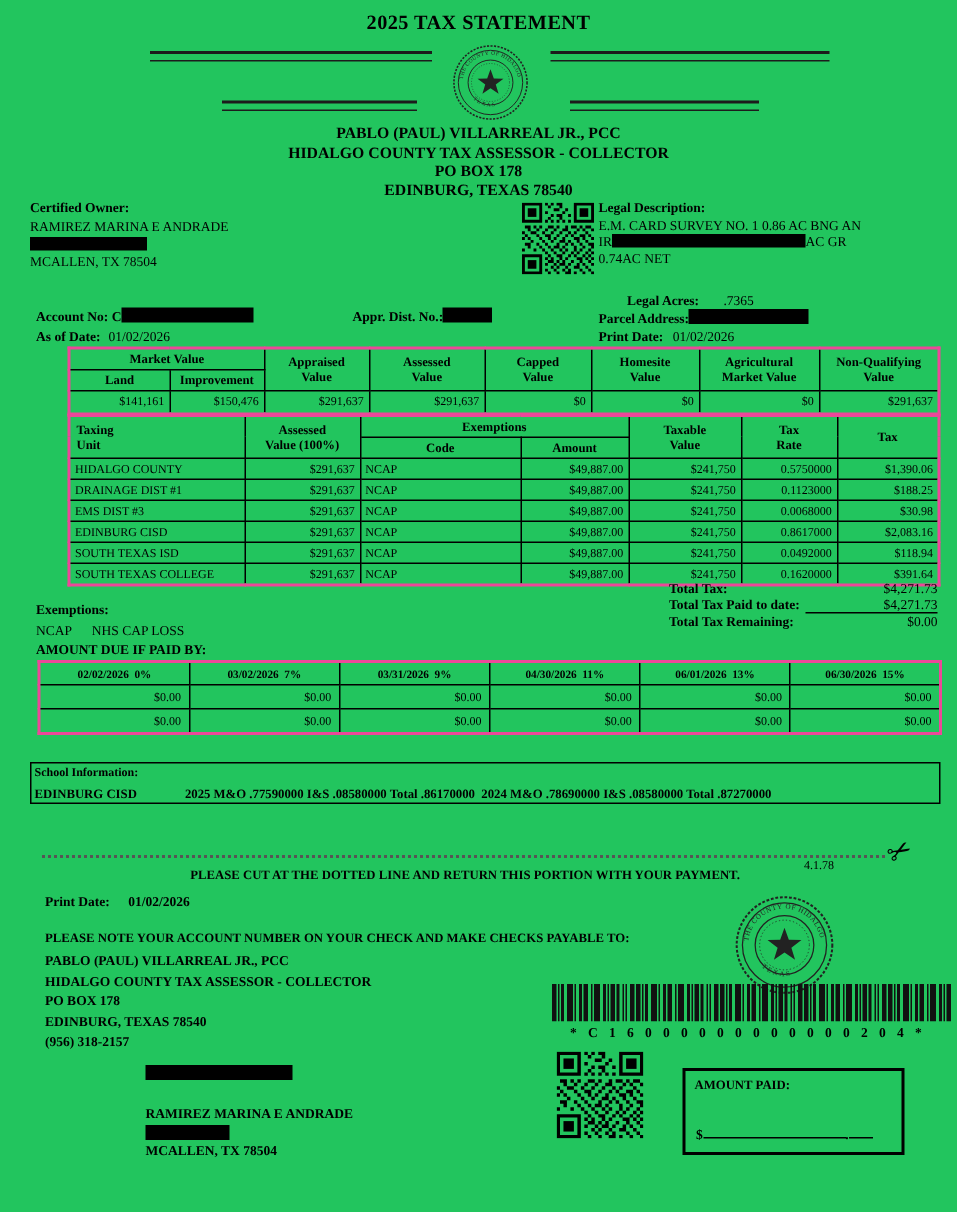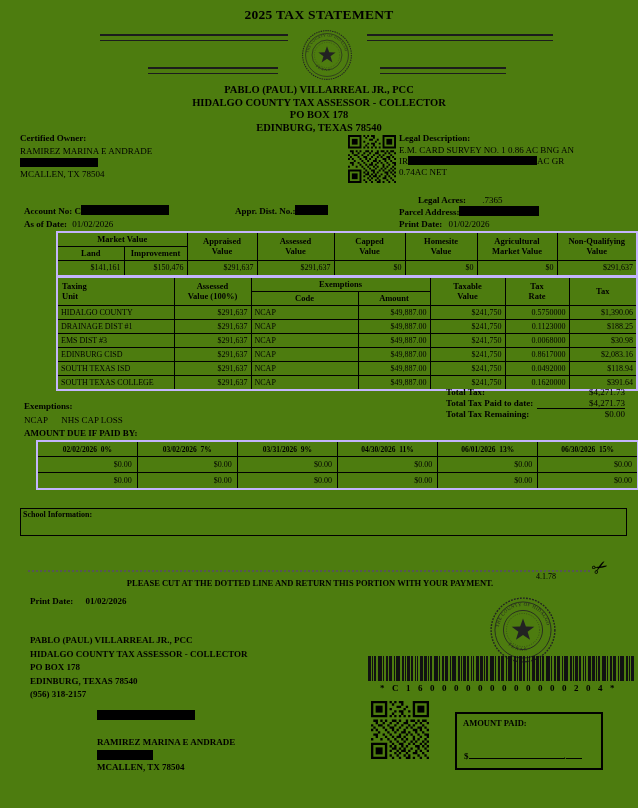--- a/index.html
+++ b/index.html
@@ -1,28 +1,28 @@
 <!DOCTYPE html>
 <html><head>
 <meta charset="utf-8">
 <style>
   html,body{margin:0;padding:0;background:#888;}
-  .page{position:relative;width:638px;height:808px;background:#4d7c0f;overflow:hidden;
+  .page{position:relative;width:638px;height:808px;background:#22c55e;overflow:hidden;
         font-family:"Liberation Serif","DejaVu Serif",serif;color:#000;}
   .abs{position:absolute;}
   .b{font-weight:bold;}
   .u{}
   .c{text-align:center;}
   .pre{white-space:pre;}
   .pl{white-space:pre-line;}
   .dline{height:4px;border-top:2px solid #1c1c1c;border-bottom:1px solid #1c1c1c;}
   .redact-in{display:inline-block;background:#000;height:9px;vertical-align:-1px;}
   .redact{position:absolute;background:#000;}
   table{border-collapse:collapse;table-layout:fixed;}
-  .doc-table{border:2px solid #c4b5fd;margin-left:11px;}
+  .doc-table{border:2px solid #ec4899;}
   .doc-table th,.doc-table td{border:1px solid #000;overflow:hidden;}
   .doc-table th{font-size:8.5px;font-weight:bold;text-align:center;vertical-align:middle;padding:1px 2px;}
   .doc-table td{font-size:8px;padding:0 3px;vertical-align:middle;}
   .vt td{height:14px;text-align:right;}
   .tt td{height:13px;text-align:right;}
   .tt td.l{text-align:left;}
   .tt th.l{text-align:left;padding-left:4px;}
   .ad th{font-size:7.5px;height:12px;}
   .ad td{height:15px;text-align:right;padding-right:5px;}
   .ad tr.sep th{border-top:2px solid #000;}
@@ -293,32 +293,37 @@
           <td>$0.00</td>
           <td>$0.00</td>
           <td>$0.00</td>
           <td>$0.00</td>
     </tr>
   </tbody>
     </table>
 
   <div class="abs" style="left:20px;top:508px;width:605px;height:26px;border:1px solid #000">
     <div class="b" style="font-size:8px;padding:1px 0 0 2px">School Information:</div>
+    <div style="padding-left:2px">
+      <span class="b f85">EDINBURG CISD</span>
+      <span class="b f85 pre" style="margin-left:28px">2025 M&amp;O .77590000 I&amp;S .08580000 Total .86170000  2024 M&amp;O .78690000 I&amp;S .08580000 Total .87270000</span>
+    </div>
   </div>
 
   <div class="abs cutline" style="left:28px;top:570px;width:562px"></div>
   <div class="abs" style="left:592px;top:556px;font-size:19px;transform:rotate(-30deg)">✂</div>
   <div class="abs f8" style="left:536px;top:572px">4.1.78</div>
   <div class="abs c b f85" style="left:0;top:578px;width:620px">PLEASE CUT  AT THE DOTTED LINE AND RETURN THIS PORTION WITH YOUR PAYMENT.</div>
 
   <div class="abs f9" style="left:30px;top:596px">
     <span class="b u">Print Date:</span>
     <span class="b" style="margin-left:10px">01/02/2026</span>
   </div>
 
+  <div class="abs b u f85" style="left:30px;top:620px">PLEASE NOTE YOUR ACCOUNT NUMBER ON YOUR CHECK AND MAKE CHECKS PAYABLE TO:</div>
   <div class="abs b f9" style="left:30px;top:634px;line-height:13.5px">
     <div>PABLO (PAUL) VILLARREAL JR., PCC</div>
     <div>HIDALGO COUNTY TAX ASSESSOR - COLLECTOR</div>
     <div>PO BOX 178</div>
     <div>EDINBURG, TEXAS 78540</div>
     <div>(956) 318-2157</div>
   </div>
 
   <svg class="abs" style="left:489px;top:596px" width="68" height="68">
       <use href="#seal"></use>

